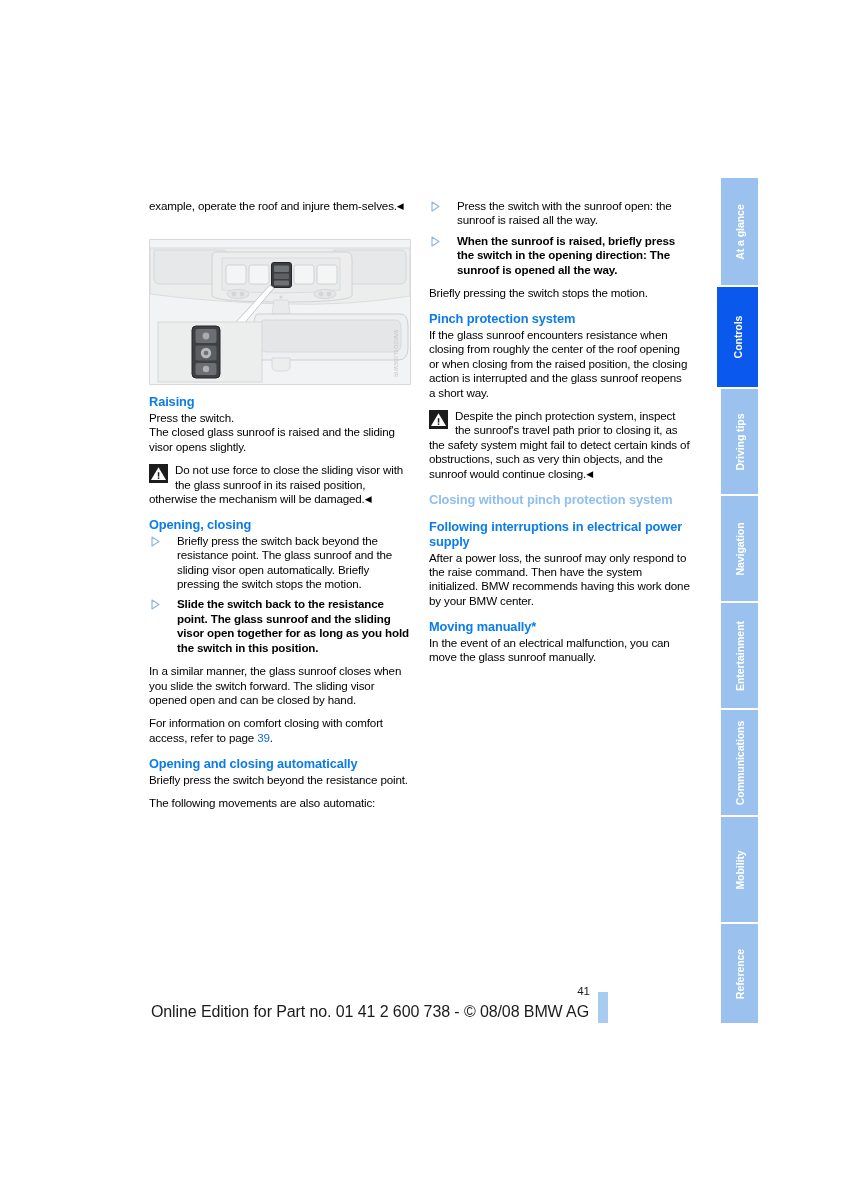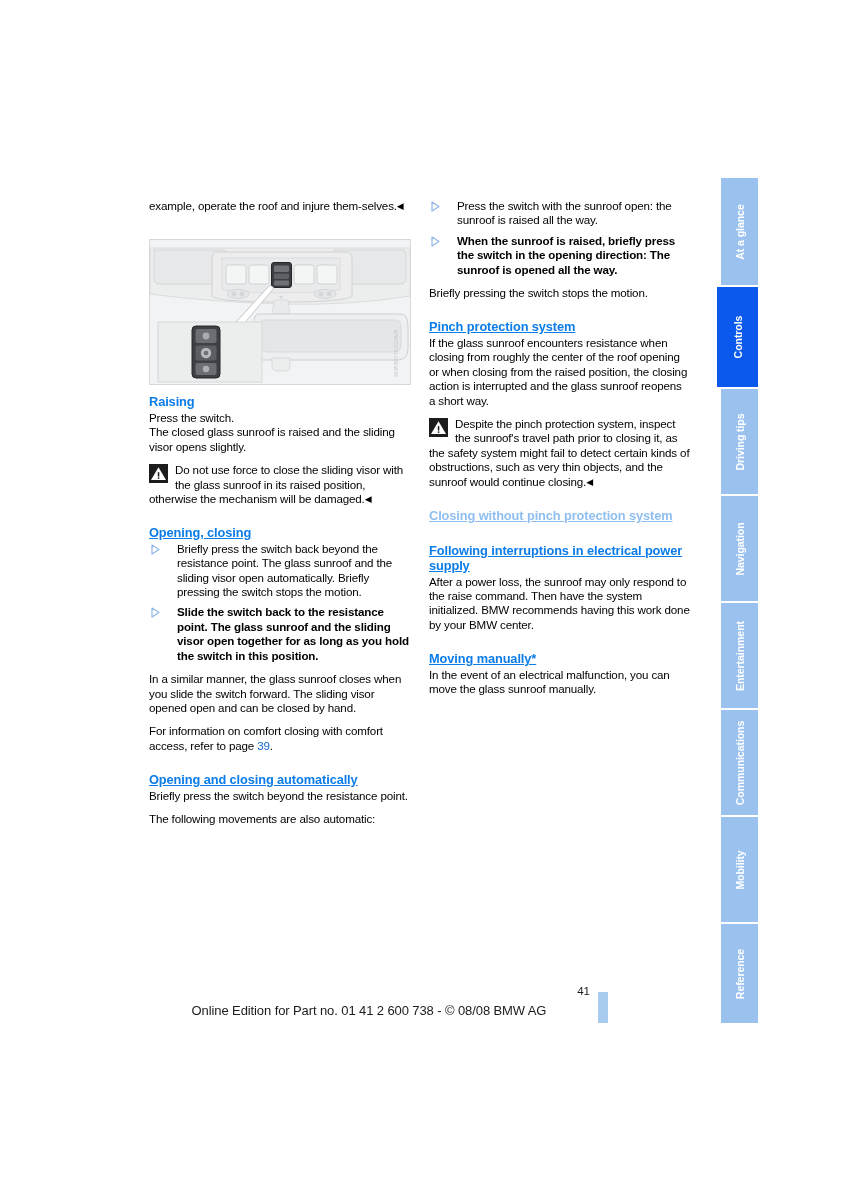--- a/index.html
+++ b/index.html
@@ -40,21 +40,21 @@
 
   h2.sec {
     font-size: 12.8px;
     line-height: 15.5px;
     font-weight: bold;
     color: #0b7ce8;
     margin: 0 0 1px 0;
     letter-spacing: -0.1px;
   }
   h2.sec.dim { color: #8fbef0; }
-  h2.sec.spaced-top { margin-top: 19px; text-decoration: underline; }
+  h2.sec.spaced-top { margin-top: 11px; }
 
   .after-head { margin-top: 0; }
 
   a.pg, .pg {
     color: #1168d6;
     text-decoration: none;
   }
 
   .endmark {
     font-size: 9px;
@@ -162,22 +162,22 @@
     text-align: right;
     font-size: 11.5px;
     font-weight: normal;
     color: #1b1b1b;
   }
   .footline {
     position: absolute;
     left: 149px;
     top: 1003px;
     width: 440px;
-    text-align: center;
-    font-size: 13px;
+    text-align: right;
+    font-size: 16px;
     color: #1b1b1b;
     letter-spacing: -0.1px;
   }
   .edgebar {
     position: absolute;
     left: 598px;
     top: 992px;
     width: 10px;
     height: 31px;
     background: #a8cbf0;

